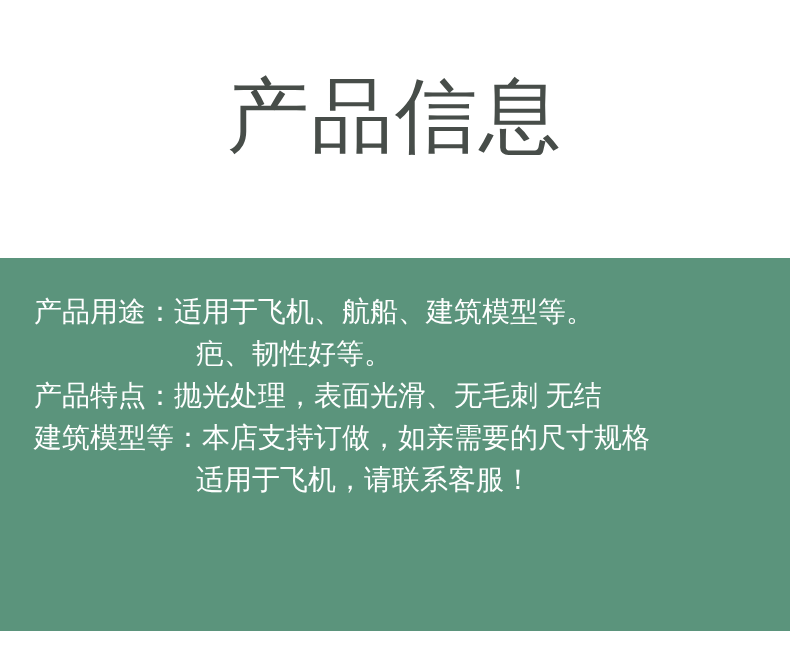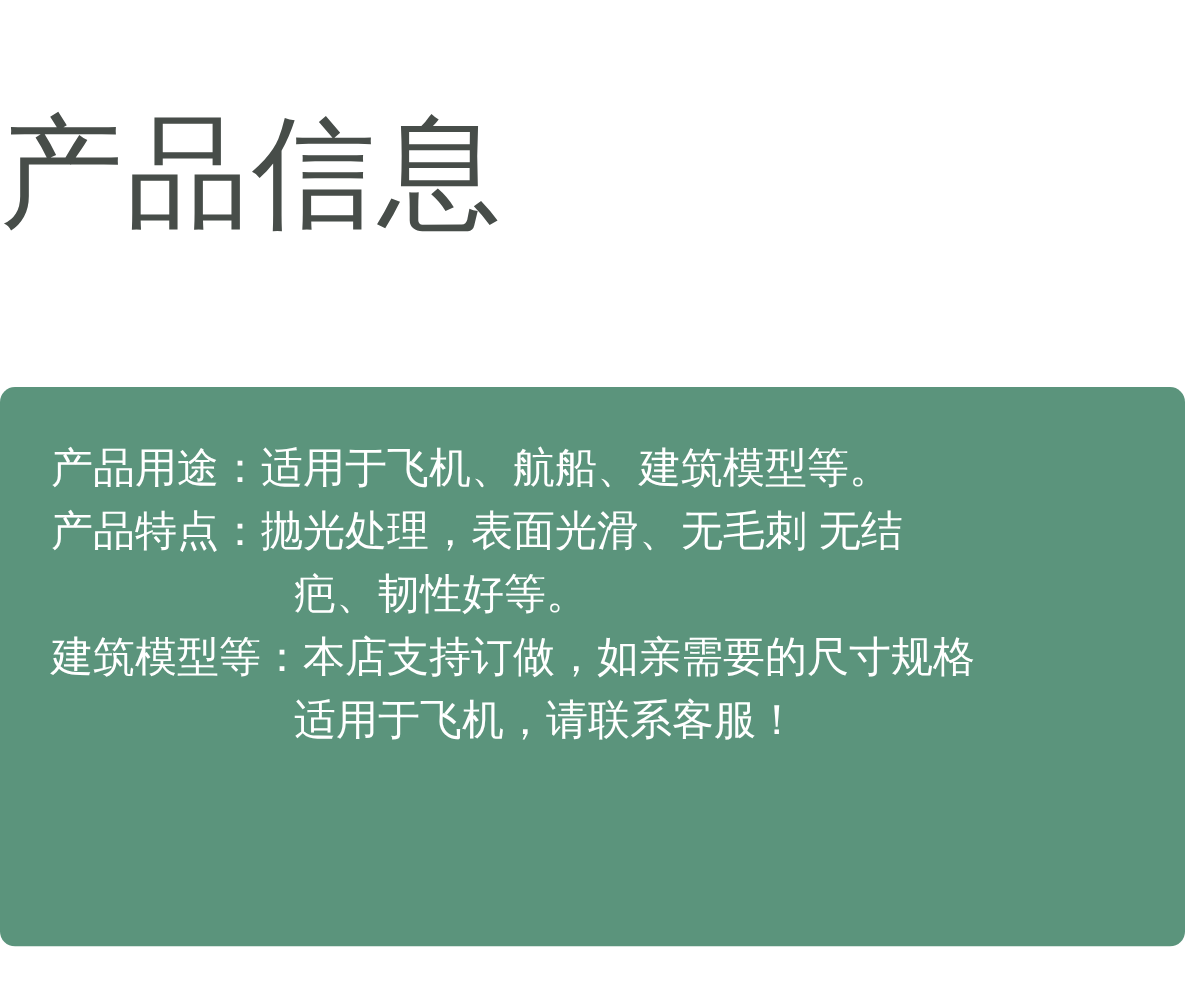--- a/index.html
+++ b/index.html
@@ -23,21 +23,21 @@
   
   .title-band {
     position: absolute;
     left: 0;
     top: 0;
     width: 790px;
     height: 224px;
     background: #ffffff;
     display: flex;
     align-items: center;
-    justify-content: flex-start;
+    justify-content: center;
   }
   .page-title {
     font-size: 82px;
     line-height: 1;
     font-weight: 400;
     color: #474d49;
     letter-spacing: 2px;
     white-space: nowrap;
     padding-top: 8px;
   }
@@ -45,21 +45,20 @@
   
   .info-band {
     position: absolute;
     left: 0;
     top: 258px;
     width: 790px;
     height: 373px;
     background: #5b947c;
     box-sizing: border-box;
     padding: 33px 0 0 0;
-    border-radius: 10px;
   }
   .info-list {
     margin: 0;
     padding: 0;
     list-style: none;
   }
   .info-line {
     color: #ffffff;
     font-size: 28px;
     line-height: 42px;
@@ -85,22 +84,22 @@
 
 <div class="page">
 
   <div class="title-band">
     <div class="page-title">产品信息</div>
   </div>
 
   <div class="info-band">
     <ul class="info-list">
         <li class="info-line">产品用途：适用于飞机、航船、建筑模型等。</li>
+        <li class="info-line cont">疤、韧性好等。</li>
         <li class="info-line">产品特点：抛光处理，表面光滑、无毛刺 无结</li>
-        <li class="info-line cont">疤、韧性好等。</li>
         <li class="info-line">建筑模型等：本店支持订做，如亲需要的尺寸规格</li>
         <li class="info-line cont">适用于飞机，请联系客服！</li>
       </ul>
   </div>
 
   <div class="bottom-band"></div>
 
 </div>
 
 </body></html>

